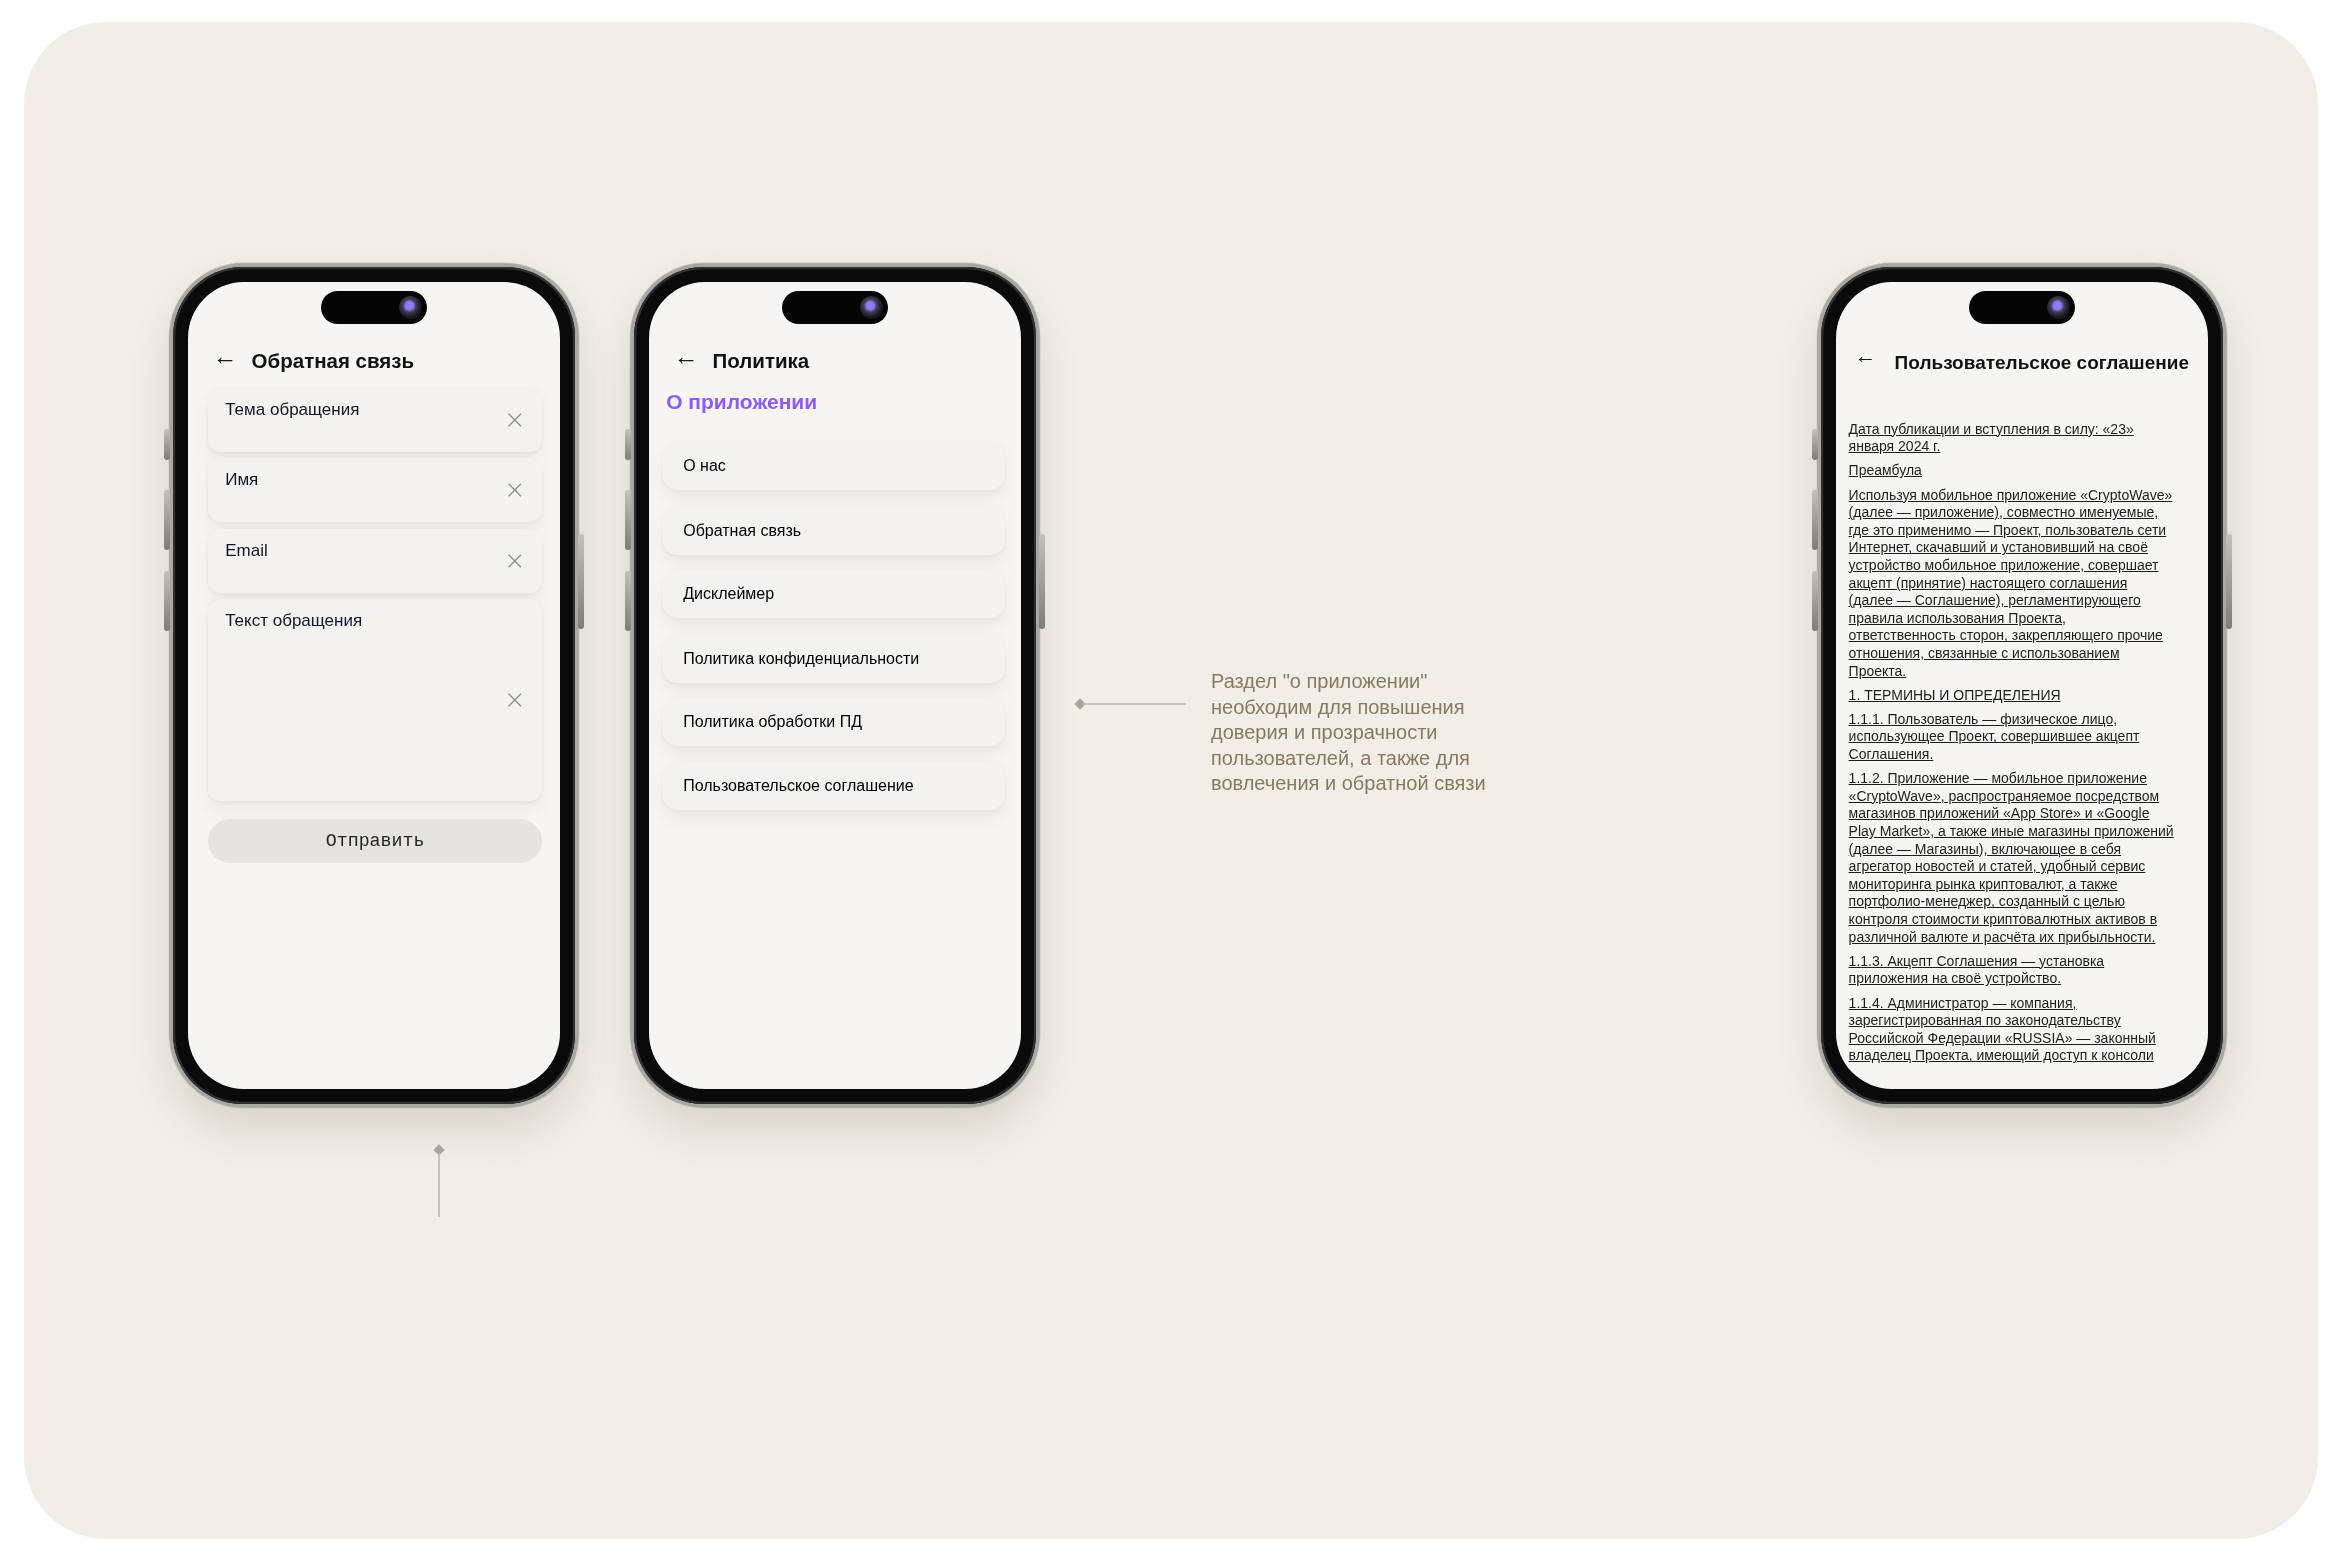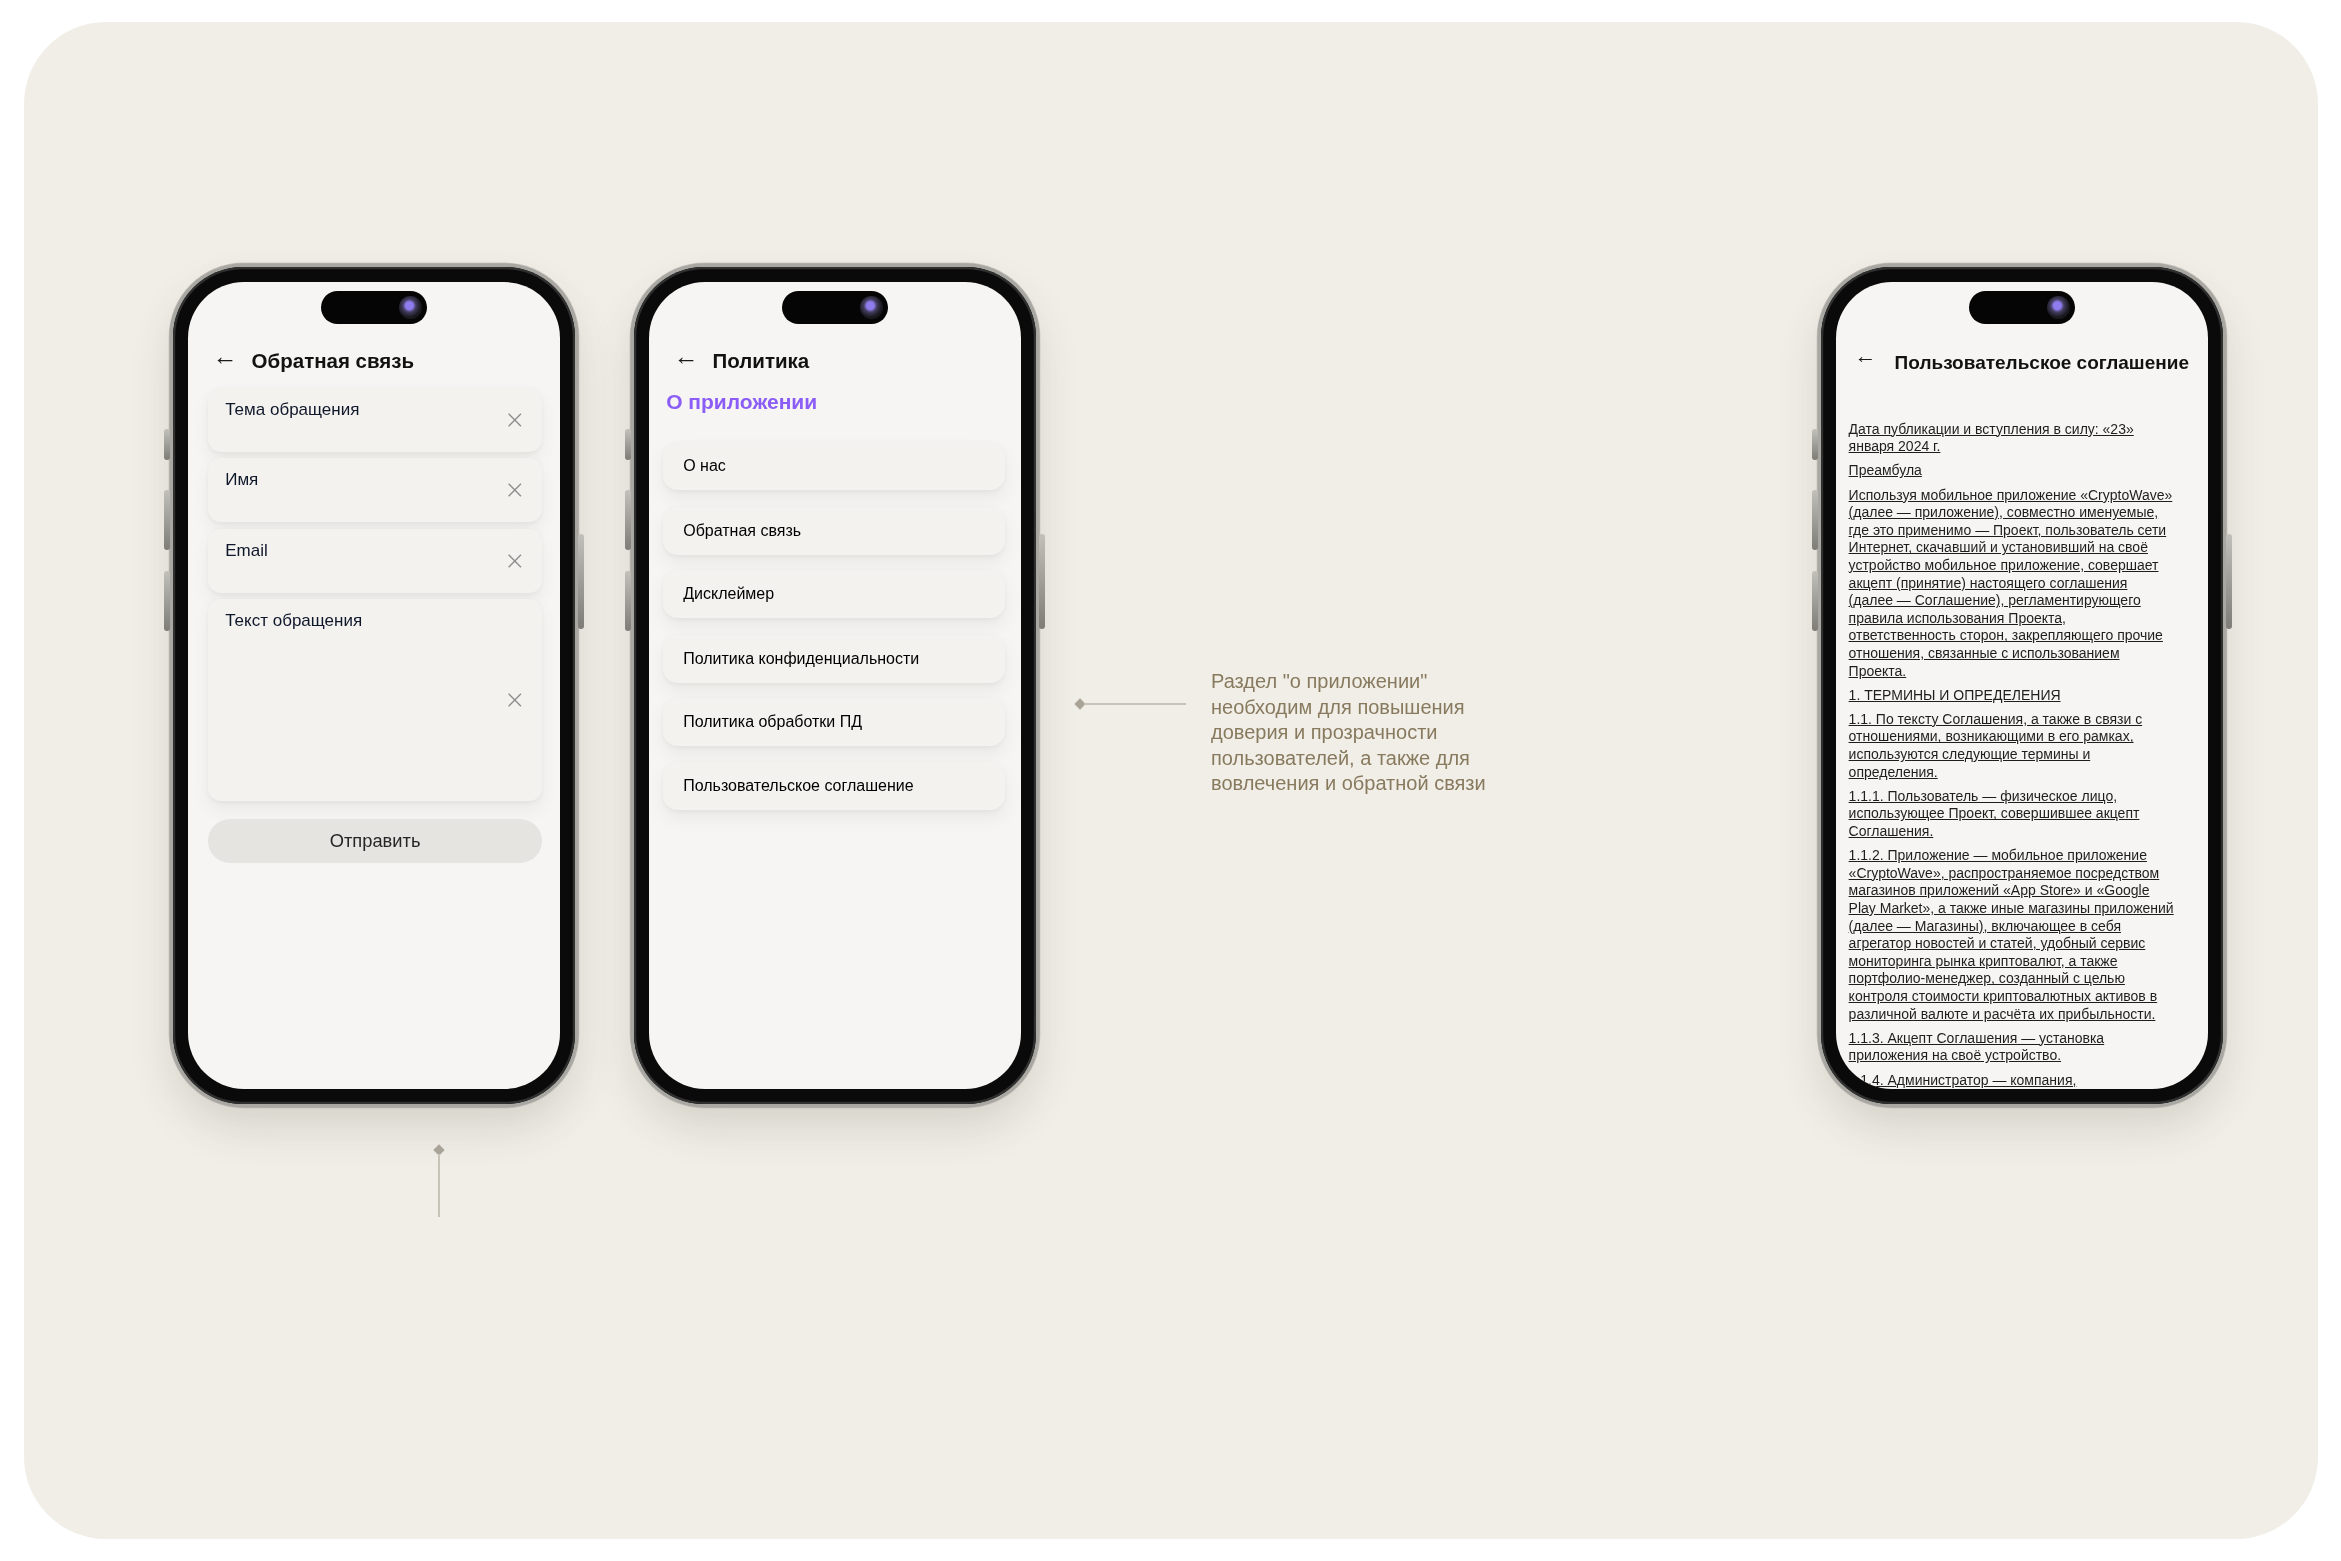--- a/index.html
+++ b/index.html
@@ -35,21 +35,21 @@
   .field-label { position:absolute; left:17.6px; top:12.4px; font-size:17px; color:#0f172a; }
   .clear { position:absolute; right:17.6px; top:50%; transform:translateY(-50%);
            width:17.6px; height:17.6px; cursor:pointer; }
   .clear svg { width:100%; height:100%; stroke:#8e8e8c; stroke-width:1.6; fill:none; }
   .f1 { top:106px; height:64px; }
   .f2 { top:176px; height:64px; }
   .f3 { top:247px; height:64px; }
   .f4 { top:317px; height:202px; }
   .submit { position:absolute; left:20.5px; top:537px; width:334px; height:44px; border-radius:22px;
             background:#e5e4e1; display:flex; align-items:center; justify-content:center;
-            font-size:18.3px; color:#262626; cursor:pointer; }
+            font-size:18.3px; color:#262626; cursor:pointer;font-family:Liberation Mono, monospace; }
 
   
   .section-title { position:absolute; left:17.6px; top:108px; font-size:21px; font-weight:700; color:#8b5cf6; }
   .s-item { position:absolute; left:14.6px; width:342px; height:48px; background:#f3f2ef;
             border-radius:14.6px; display:flex; align-items:center; padding-left:20px;
             font-size:16px; color:#000000; cursor:pointer;
             box-shadow:0 8.8px 16px rgba(90,84,66,.07), 0 1.5px 3.7px rgba(90,84,66,.05); }
   .si-0 { top:160px; } .si-1 { top:225px; } .si-2 { top:288px; }
   .si-3 { top:353px; } .si-4 { top:416px; } .si-5 { top:480px; }
 
@@ -145,21 +145,20 @@
       <div class="island">
         <span class="camera"></span>
       </div>
       <span class="back agr-back">←</span>
       <h1 class="agr-title">Пользовательское соглашение</h1>
       <div class="agr-body">
         <p>Дата публикации и вступления в силу: «23» января 2024 г.</p>
         <p>Преамбула</p>
         <p>Используя мобильное приложение «CryptoWave» (далее — приложение), совместно именуемые, где это применимо — Проект, пользователь сети Интернет, скачавший и установивший на своё устройство мобильное приложение, совершает акцепт (принятие) настоящего соглашения (далее — Соглашение), регламентирующего правила использования Проекта, ответственность сторон, закрепляющего прочие отношения, связанные с использованием Проекта.</p>
         <p>1. ТЕРМИНЫ И ОПРЕДЕЛЕНИЯ</p>
-        <p>1.1. По тексту Соглашения, а также в связи с отношениями, возникающими в его рамках, используются следующие термины и определения.</p>
         <p>1.1.1. Пользователь — физическое лицо, использующее Проект, совершившее акцепт Соглашения.</p>
         <p>1.1.2. Приложение — мобильное приложение «CryptoWave», распространяемое посредством магазинов приложений «App Store» и «Google Play Market», а также иные магазины приложений (далее — Магазины), включающее в себя агрегатор новостей и статей, удобный сервис мониторинга рынка криптовалют, а также портфолио-менеджер, созданный с целью контроля стоимости криптовалютных активов в различной валюте и расчёта их прибыльности.</p>
         <p>1.1.3. Акцепт Соглашения — установка приложения на своё устройство.</p>
         <p>1.1.4. Администратор — компания, зарегистрированная по законодательству Российской Федерации «RUSSIA» — законный владелец Проекта, имеющий доступ к консоли</p>
       </div>
     </div>
   </section>
 
   <div class="diamond d-about"></div>
   <div class="conn-h"></div>

